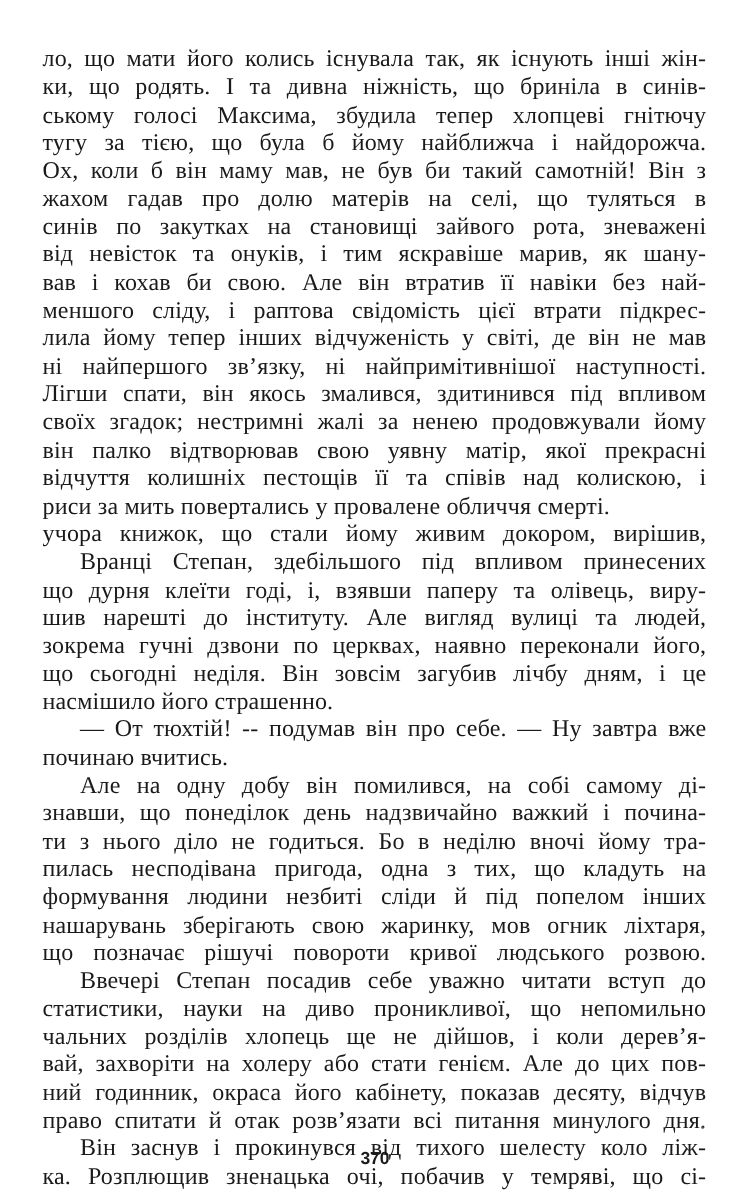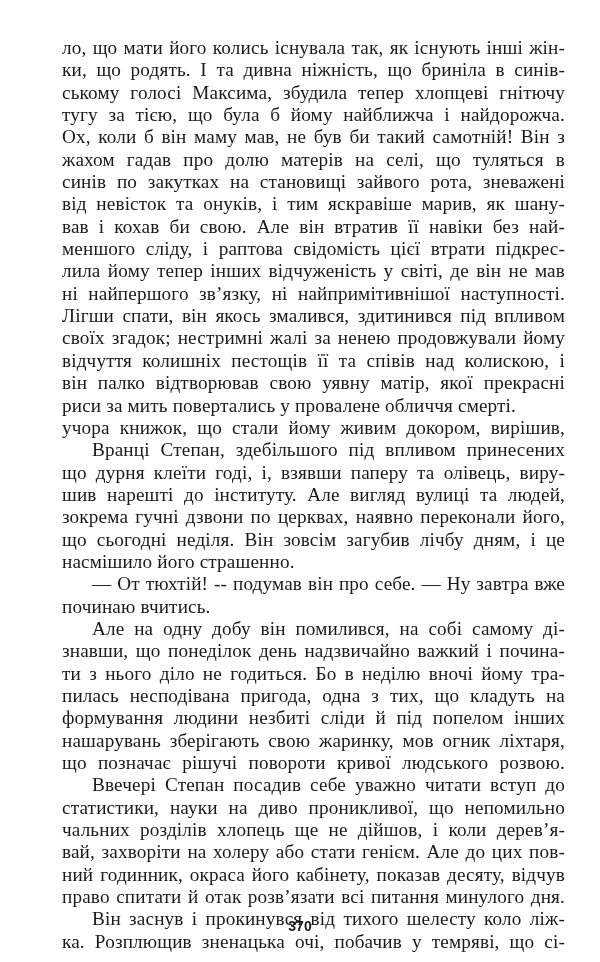--- a/index.html
+++ b/index.html
@@ -15,21 +15,20 @@
     color: #1a1a1a;
     letter-spacing: 0.15px;
   }
   .line {
     display: block;
     height: 22.35px;
     white-space: nowrap;
     text-align: justify;
     text-align-last: justify;
     overflow: visible;
-    margin-left: 28px;
   }
   .line.last { text-align-last: left; font-family: Liberation Serif, serif; }
   .line.indent { padding-left: 30px; }
   .page-number {
     position: absolute;
     left: 0;
     width: 600px;
     top: 918px;
     text-align: center;
     font-family: "Liberation Sans", "DejaVu Sans", sans-serif;
@@ -58,22 +57,22 @@
     <span class="line">Ох, коли б він маму мав, не був би такий самотній! Він з</span>
     <span class="line">жахом гадав про долю матерів на  селі, що  туляться в</span>
     <span class="line">синів по закутках на становищі зайвого рота, зневажені</span>
     <span class="line">від невісток та онуків, і тим яскравіше марив, як  шану-</span>
     <span class="line">вав і кохав би свою. Але він втратив її навіки без най-</span>
     <span class="line">меншого сліду, і раптова свідомість цієї втрати підкрес-</span>
     <span class="line">лила йому тепер інших відчуженість у світі, де він не мав</span>
     <span class="line">ні найпершого зв’язку, ні найпримітивнішої наступності.</span>
     <span class="line">Лігши спати, він якось змалився, здитинився під впливом</span>
     <span class="line">своїх згадок; нестримні жалі за ненею продовжували йому</span>
+    <span class="line">він палко відтворював свою уявну матір, якої прекрасні</span>
     <span class="line">відчуття колишніх пестощів її та співів над колискою, і</span>
-    <span class="line">він палко відтворював свою уявну матір, якої прекрасні</span>
     <span class="line last">риси за мить повертались у провалене обличчя смерті.</span>
   </div>
 
   <div>
     <span class="line">учора книжок, що стали йому живим докором, вирішив,</span>
     <span class="line indent">Вранці Степан, здебільшого під впливом принесених</span>
     <span class="line">що дурня клеїти годі, і, взявши паперу та олівець, виру-</span>
     <span class="line">шив нарешті до інституту. Але вигляд вулиці та людей,</span>
     <span class="line">зокрема гучні дзвони по церквах, наявно переконали його,</span>
     <span class="line">що сьогодні неділя. Він зовсім загубив лічбу дням, і це</span>

